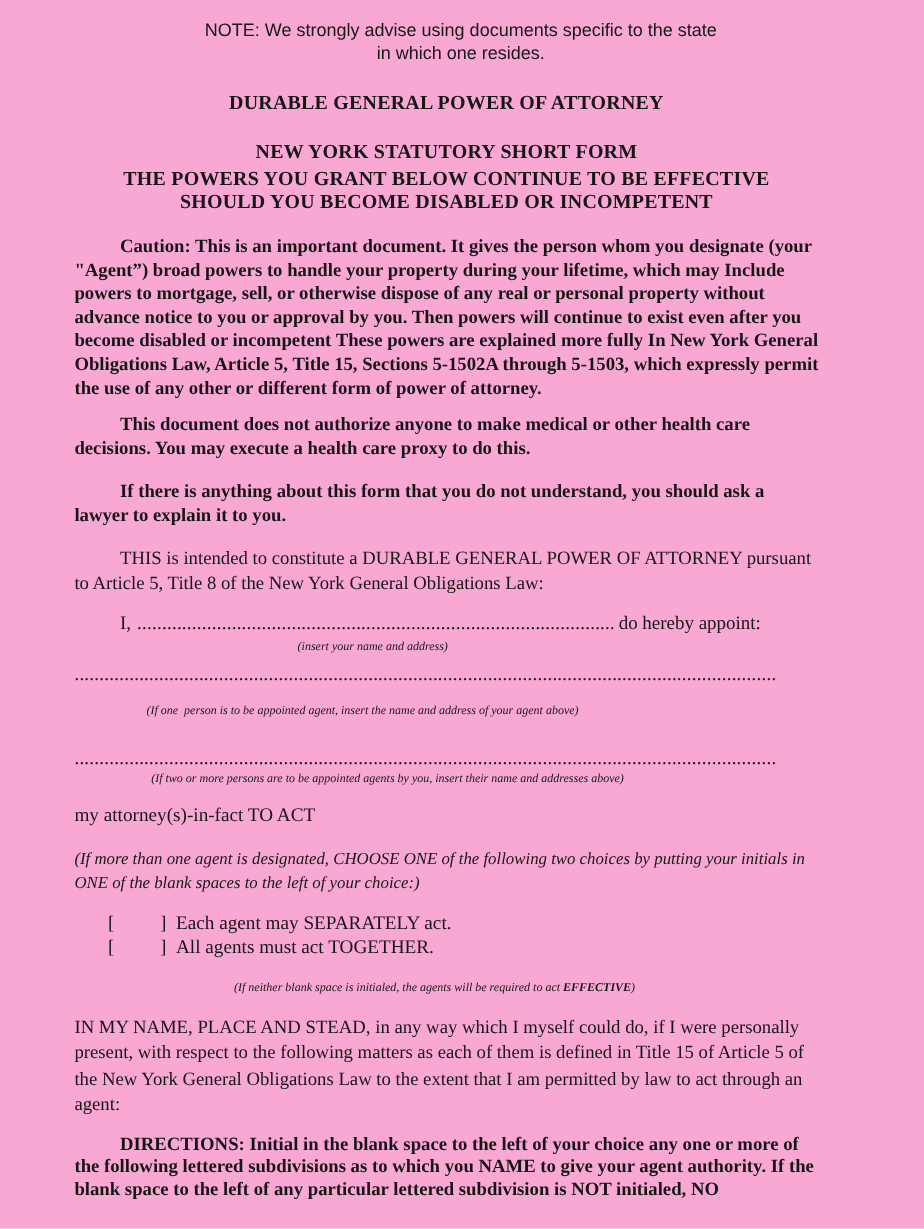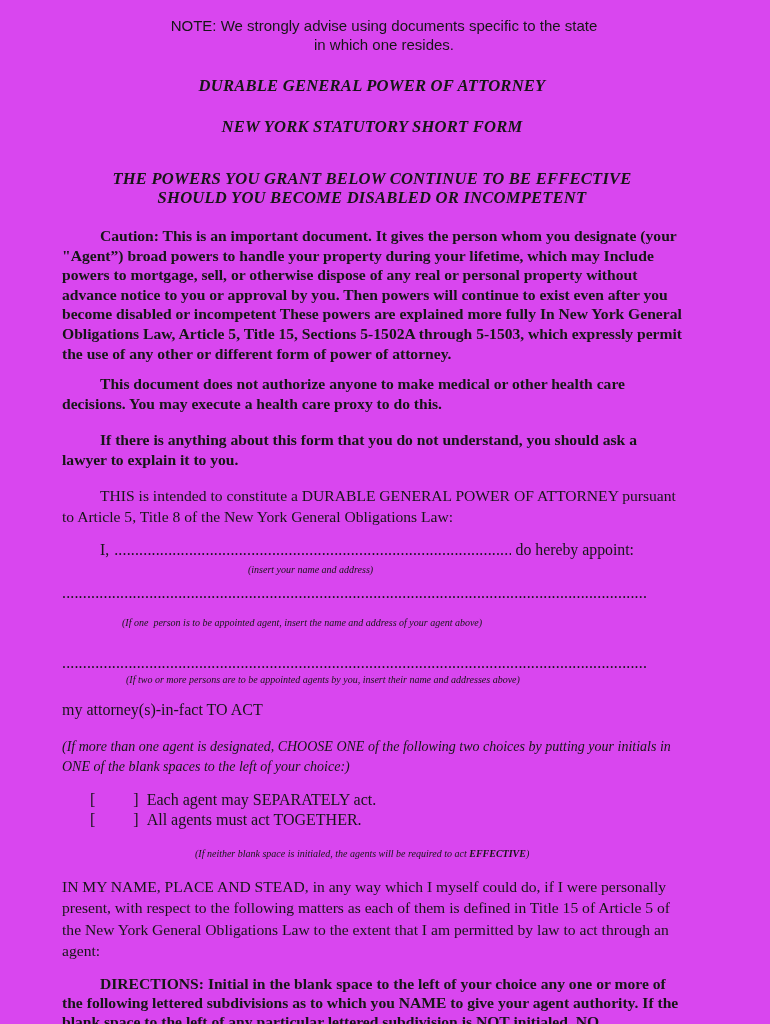--- a/index.html
+++ b/index.html
@@ -1,39 +1,39 @@
 <!DOCTYPE html>
 <html><head>
 <meta charset="utf-8">
 <style>
   html, body { margin: 0; padding: 0; background: #ffffff; }
   .page {
     position: relative;
     width: 770px;
     height: 1024px;
     box-sizing: border-box;
-    background: #d946ef;
+    background: #f9a8d4;
     color: #161616;
     font-family: "Liberation Serif", serif;
     padding: 17px 88px 0 62px;
     overflow: hidden;
   }
   
   .note {
     font-family: "Liberation Sans", sans-serif;
     font-size: 15px;
     line-height: 18.5px;
     text-align: center;
     margin: 0 -14px 0 10px;
   }
   
-  .title { font-weight: bold; font-size: 16.6px; text-align: center; letter-spacing: 0.2px; font-style: italic; }
+  .title { font-weight: bold; font-size: 16.6px; text-align: center; letter-spacing: 0.2px; }
   .title-main { margin-top: 22px; }
   .title-sub { margin-top: 21px; }
-  .title-warning { margin-top: 32px; line-height: 19px; }
+  .title-warning { margin-top: 2px; line-height: 19px; }
   
   .para {
     font-size: 15.6px;
     line-height: 19.6px;
     text-align: left;
   }
   .para.bold { font-weight: bold; }
   .para.indent { text-indent: 38px; font-family: Liberation Serif, serif; }
   .p-caution { margin-top: 19px; }
   .p-health { margin-top: 11px; }

